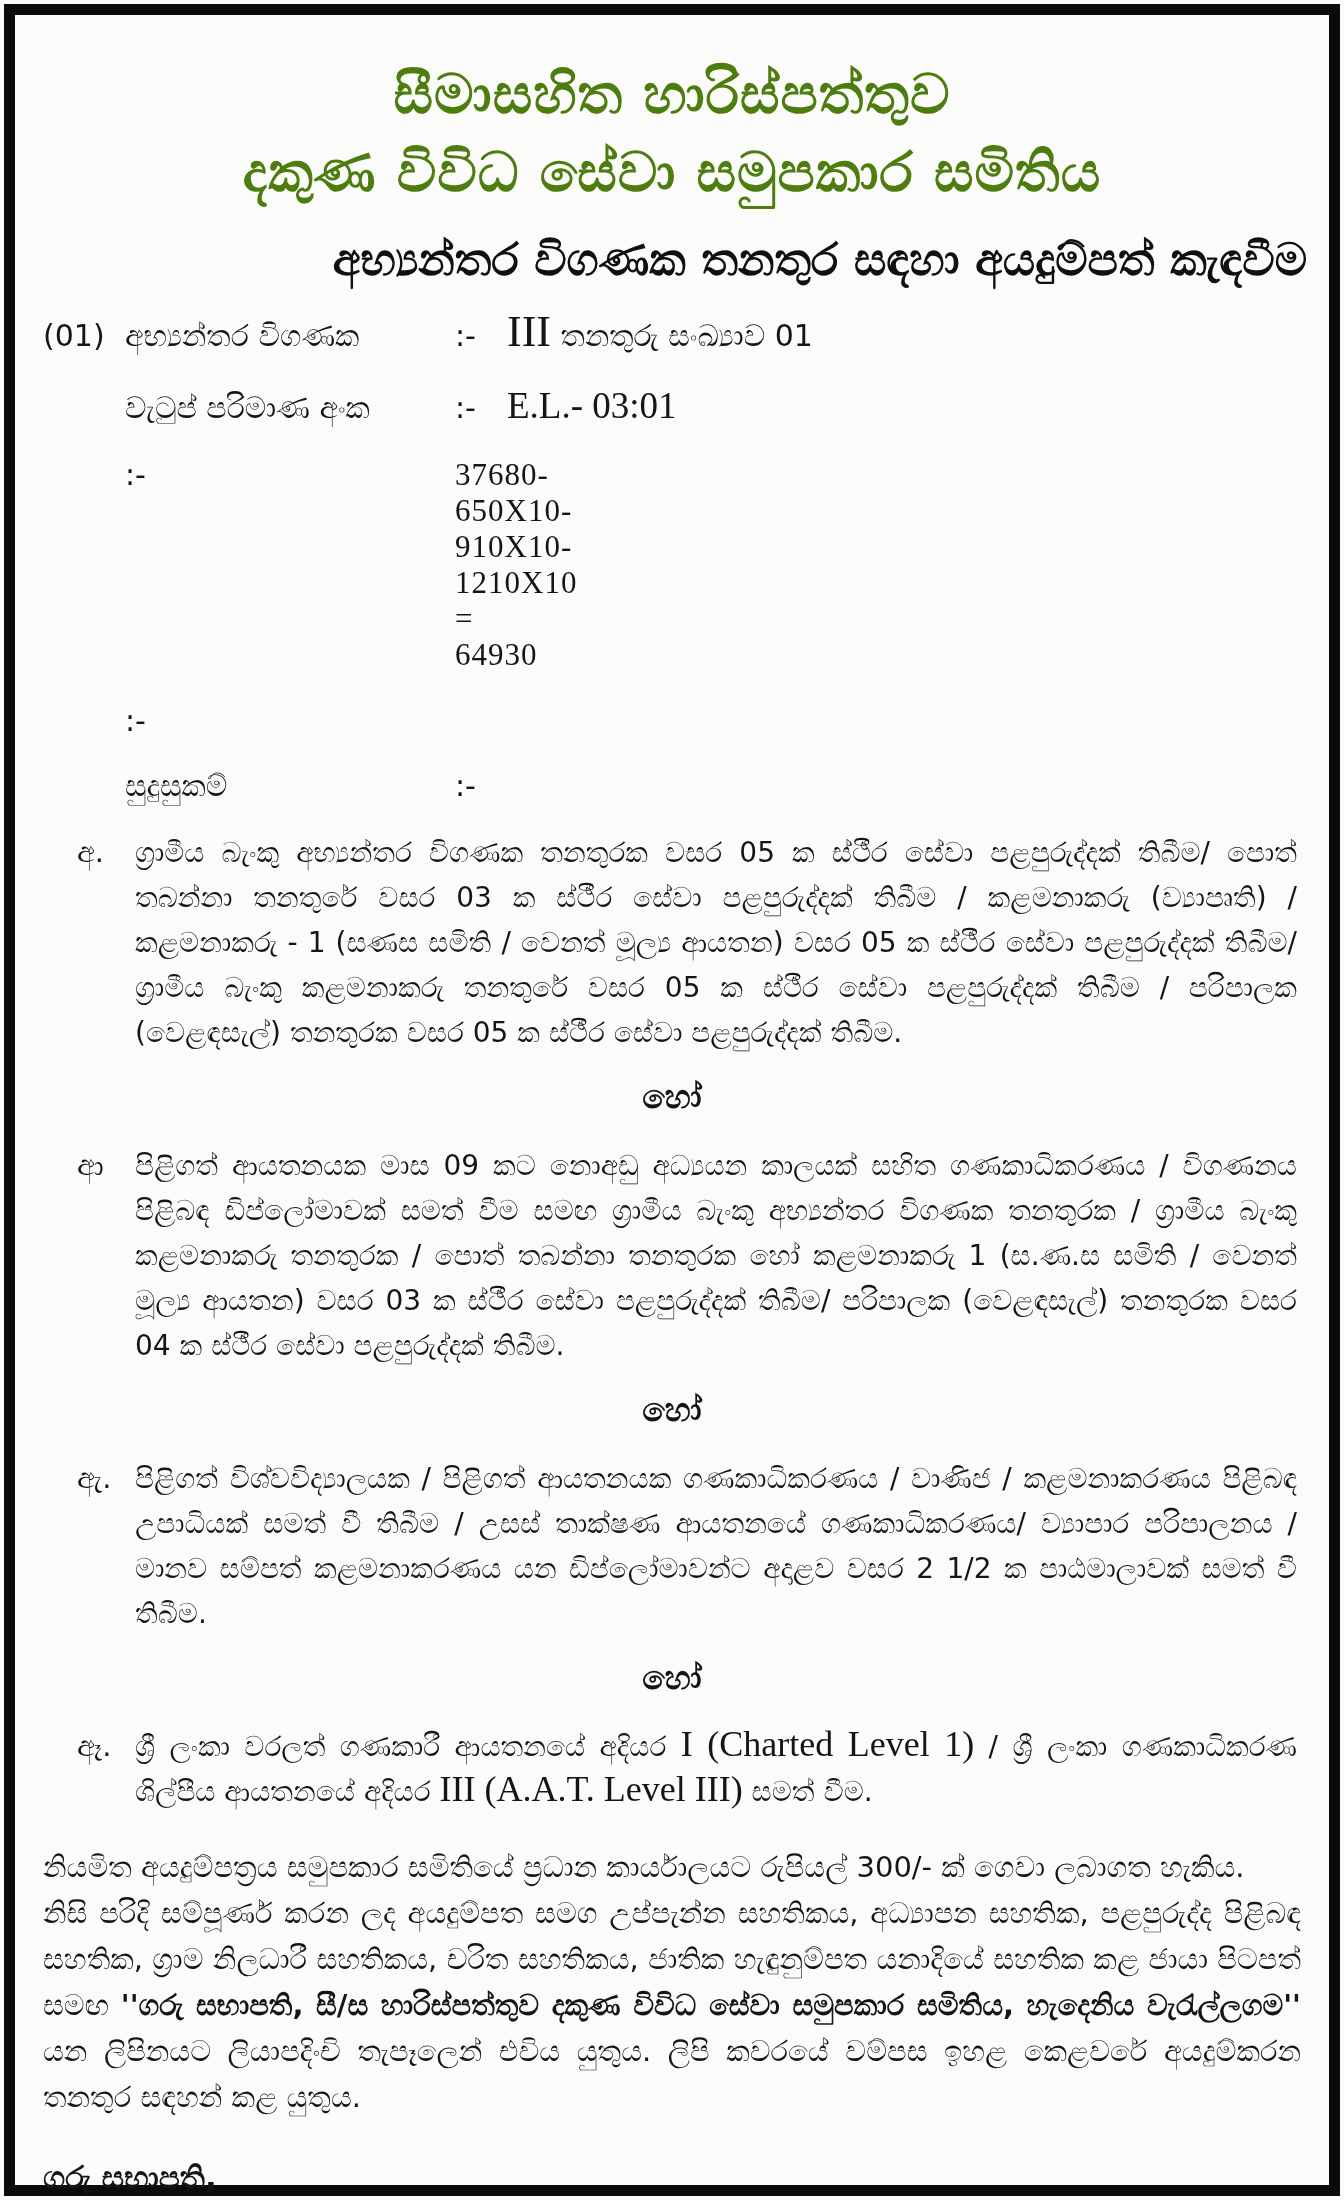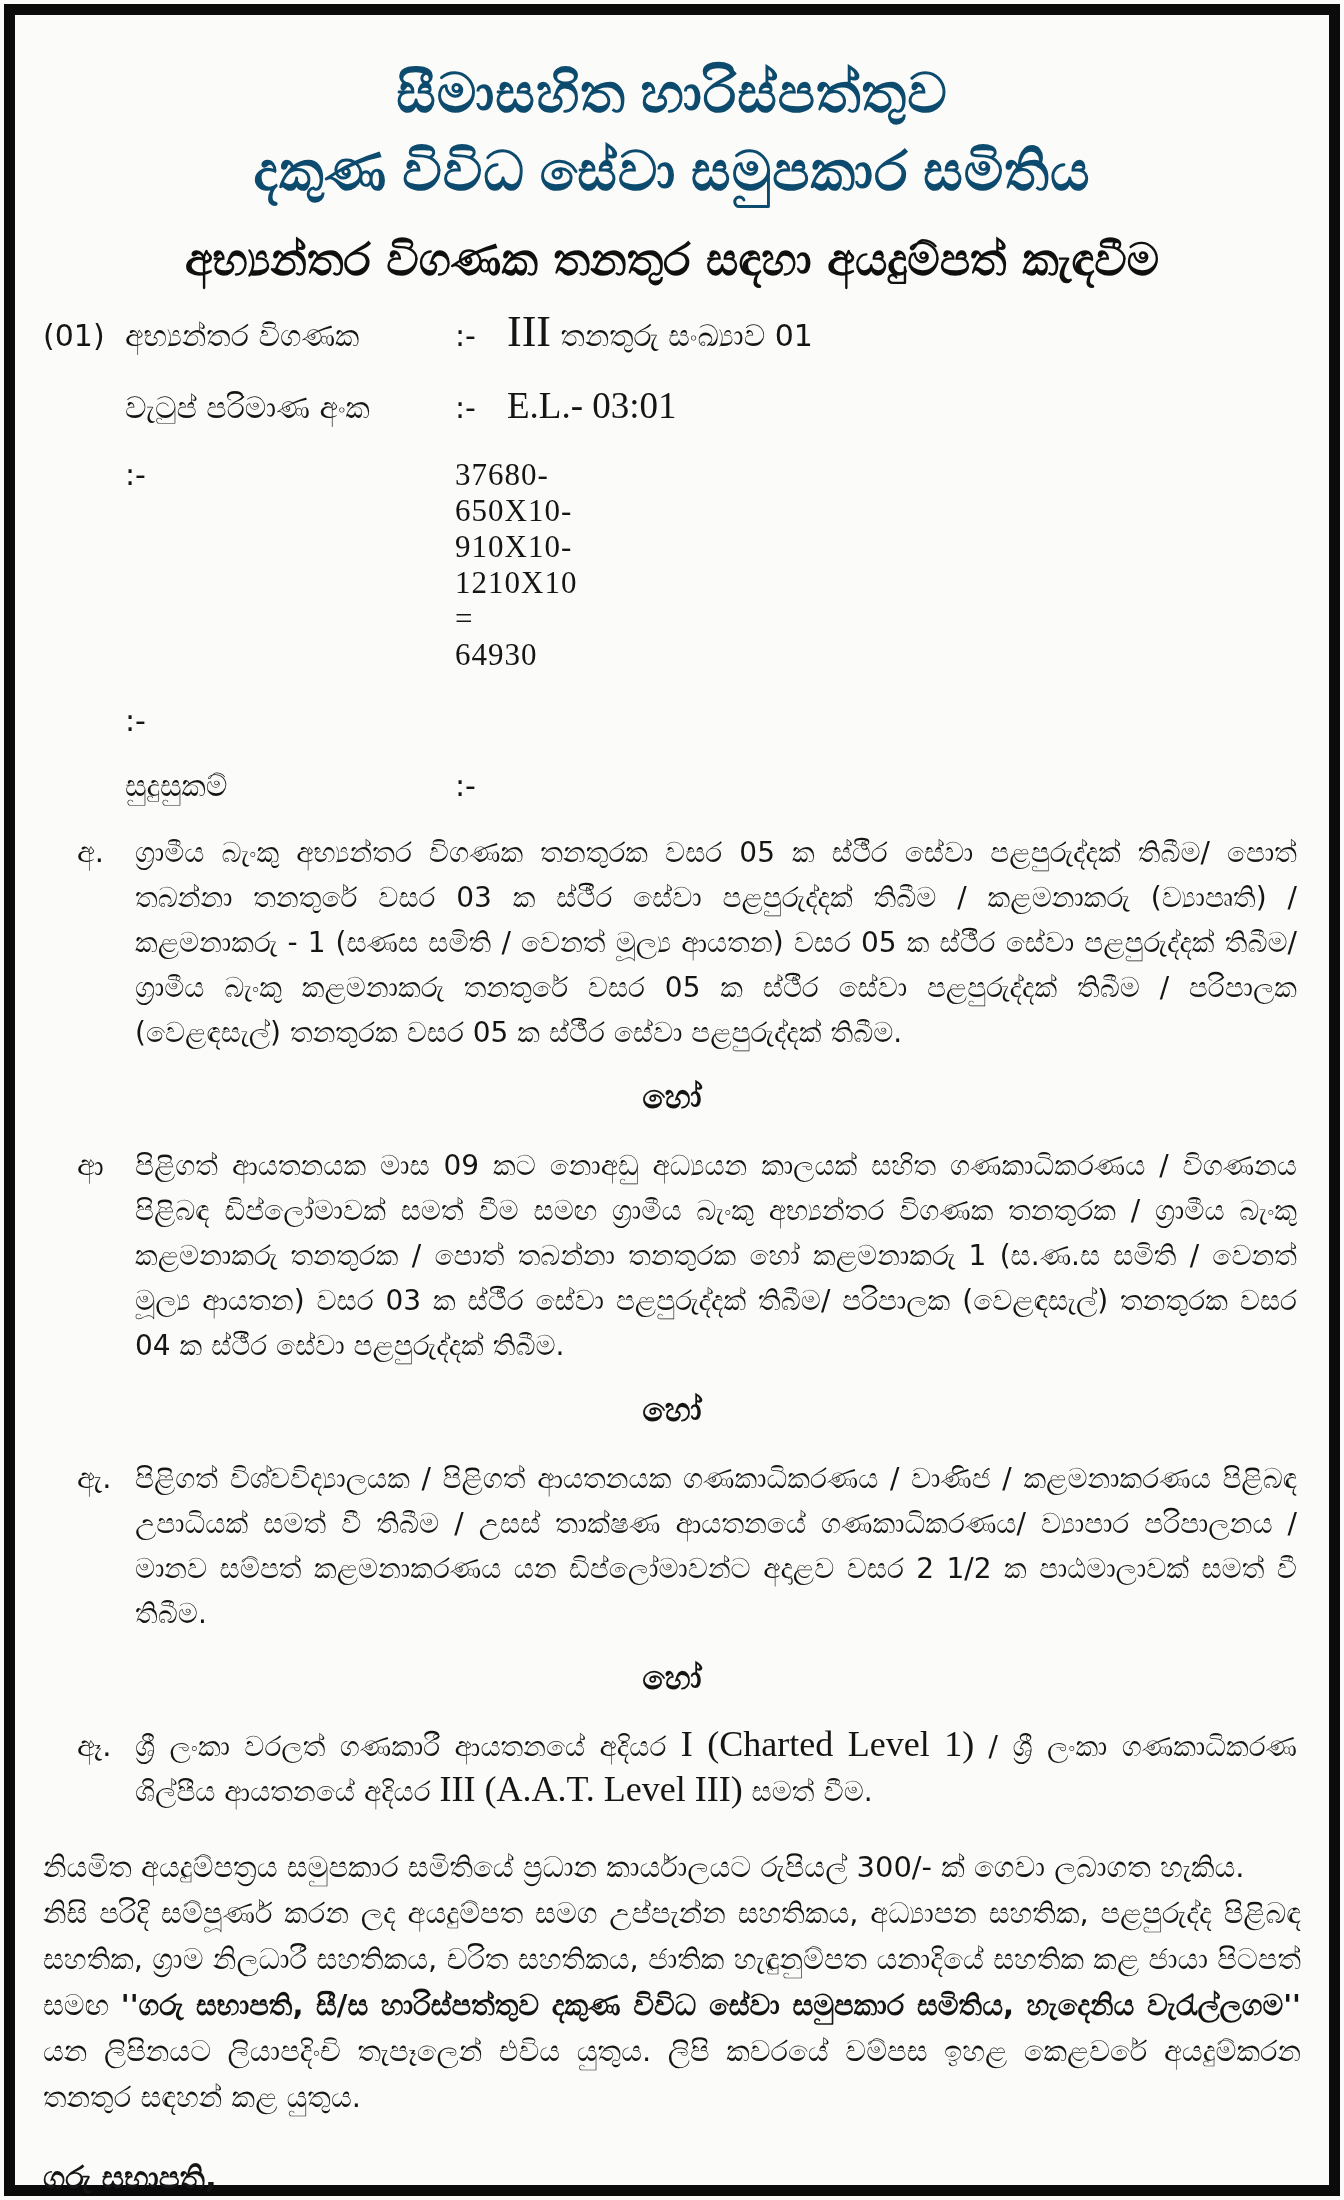--- a/index.html
+++ b/index.html
@@ -21,26 +21,25 @@
     position:absolute; inset:15px;
     padding:22px 22px 0 22px;
   }
   
   .title-line {
     text-align:center;
     font-weight:800;
     font-size:55px;
     line-height:78px;
     letter-spacing:1px;
-    color:#0c4a6e;
-    font-family:Liberation Serif, serif;
+    color:#4d7c0f;
   }
   .title-line.first { margin-top:18px; }
   .subtitle-line {
-    text-align:center;
+    text-align:right;
     font-weight:800;
     font-size:45px;
     line-height:62px;
     margin-top:18px;
     color:#101010;
   }
   
   .intro {
     margin:30px 6px 0 6px;
     font-size:29px;

